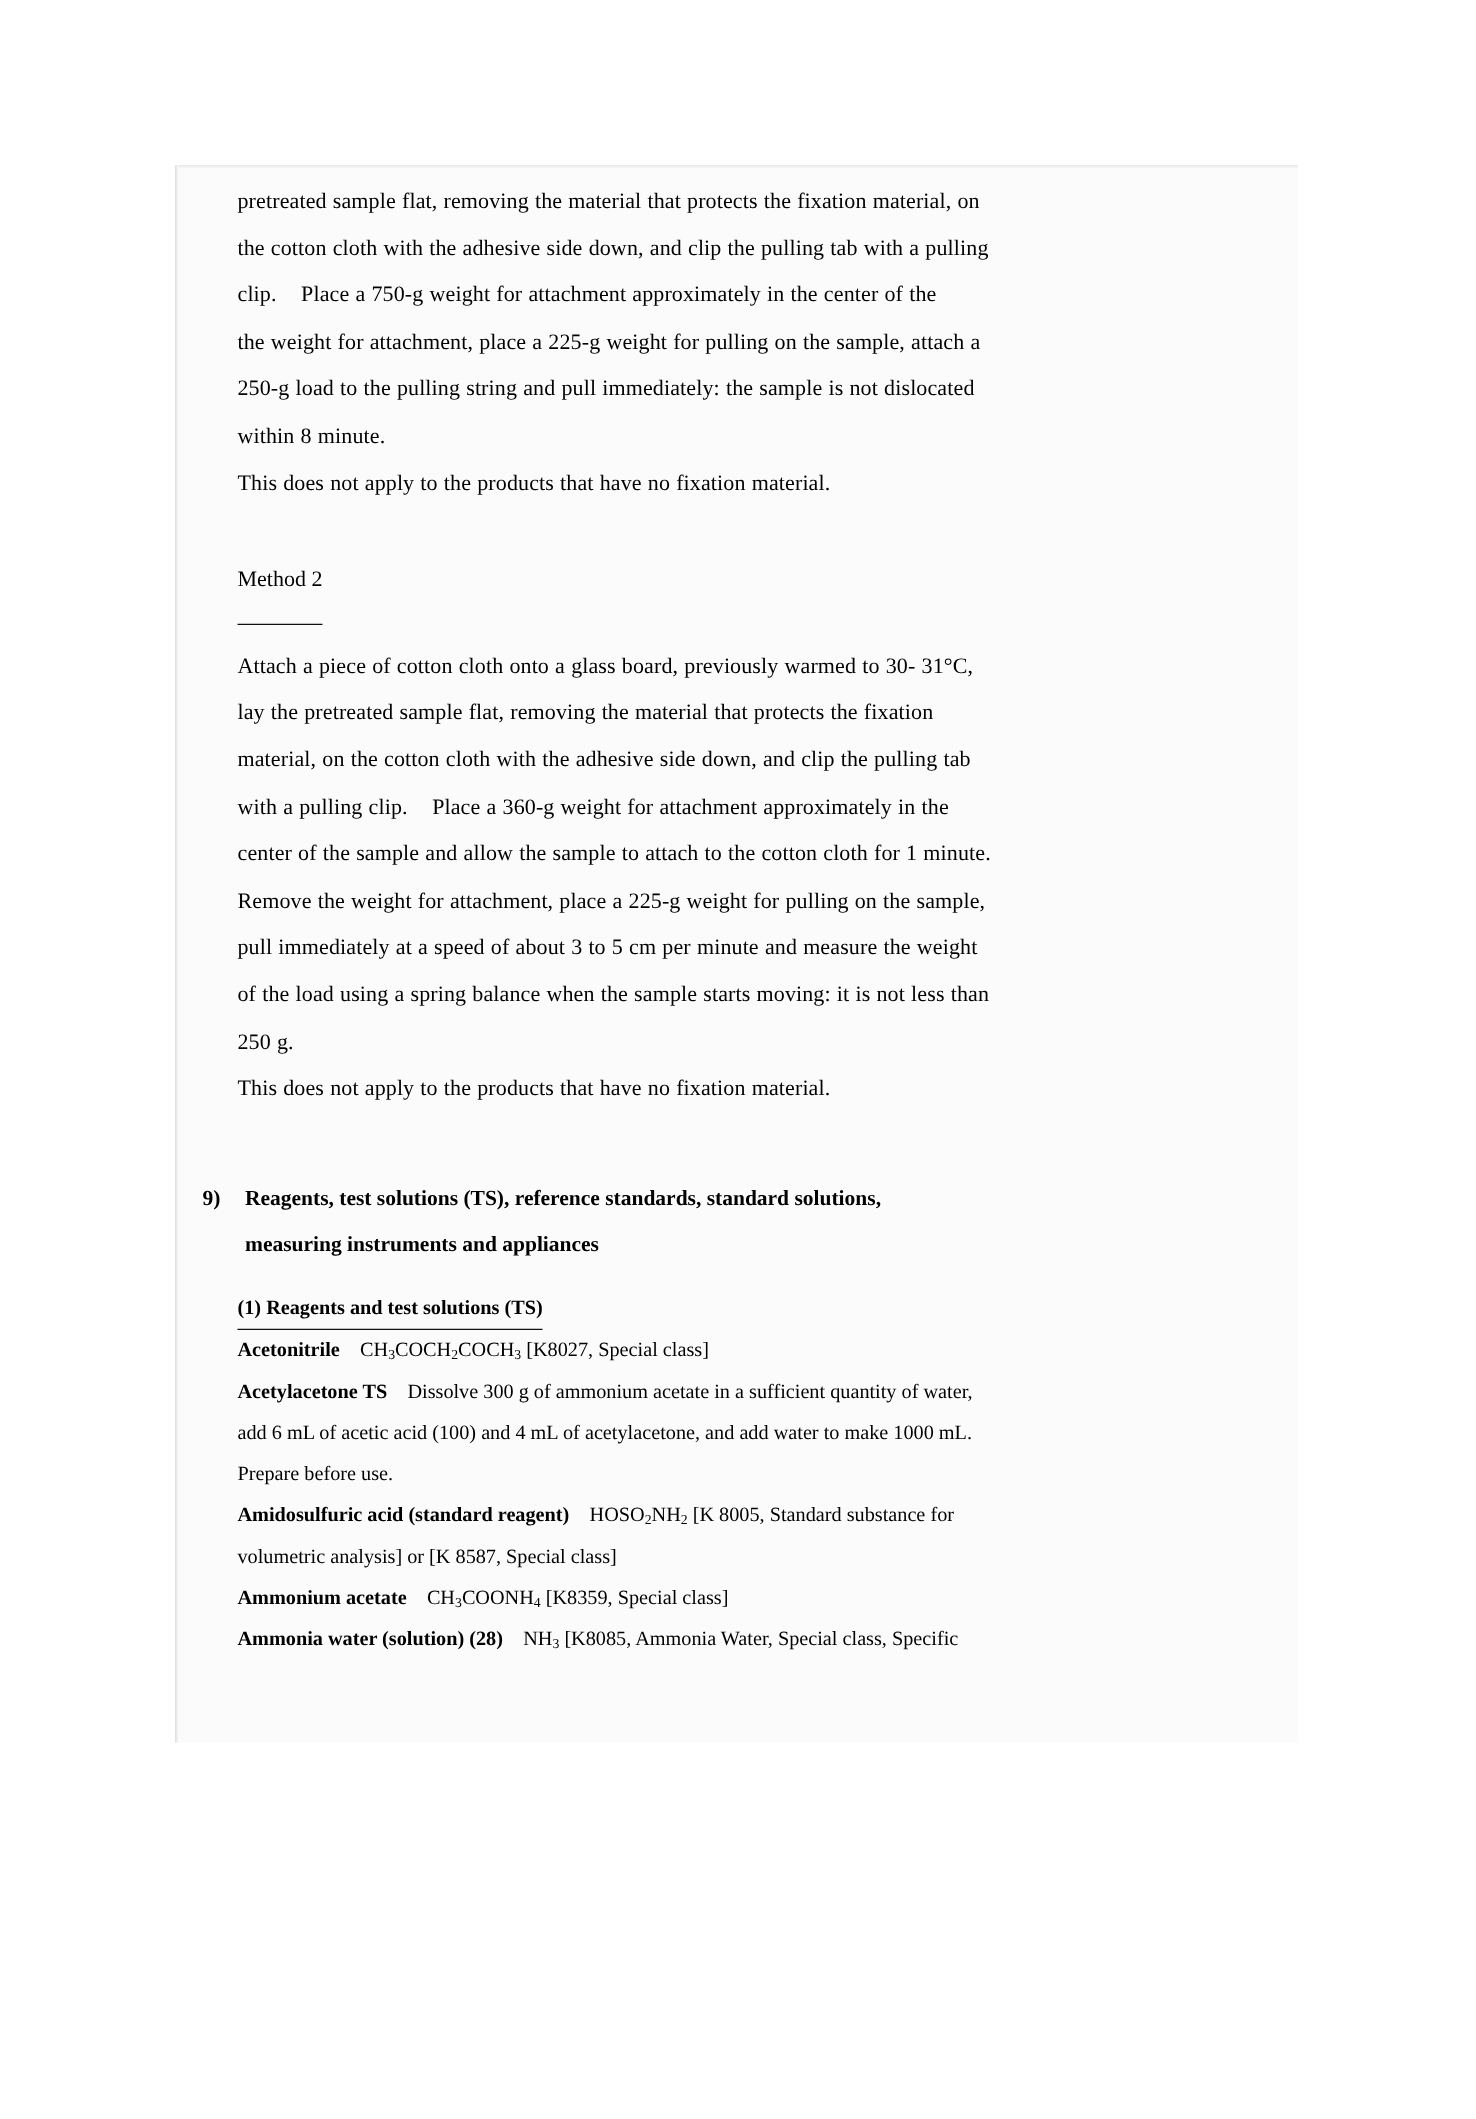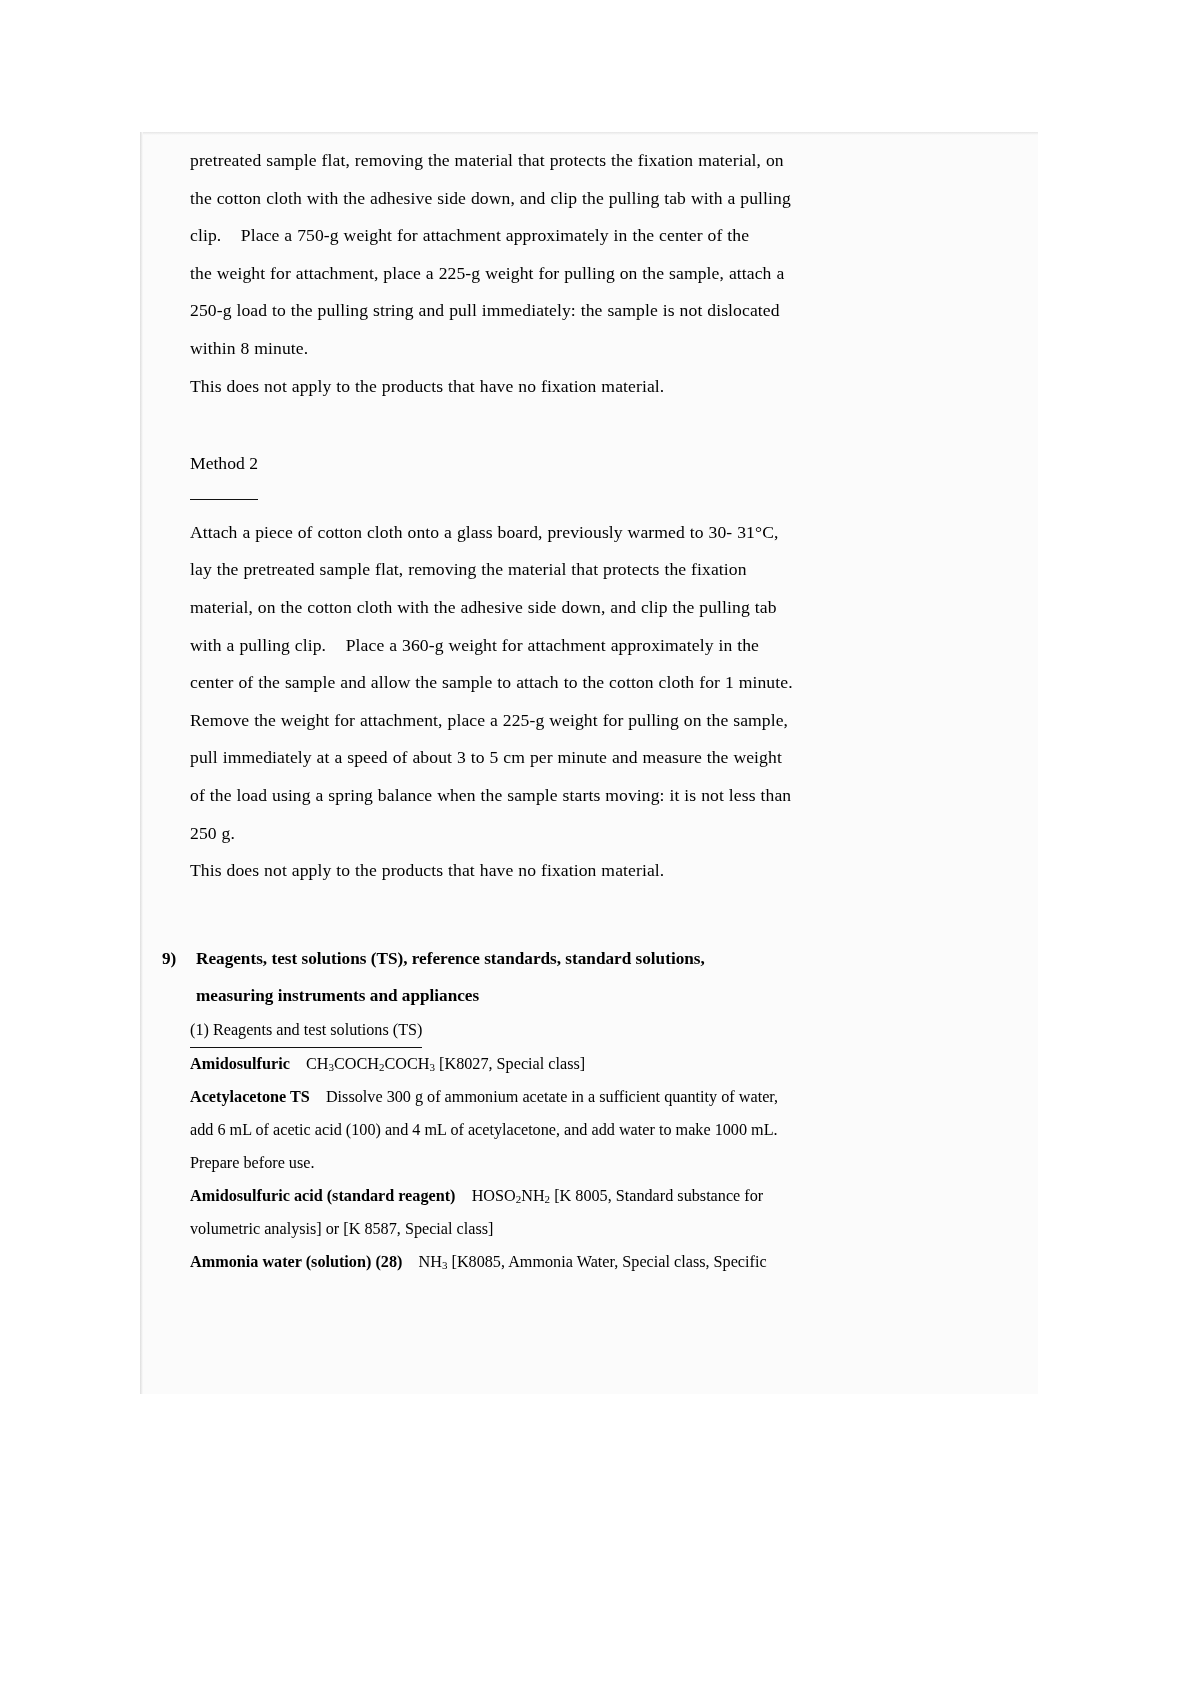--- a/index.html
+++ b/index.html
@@ -102,26 +102,27 @@
     margin-left: -28px;
     white-space: pre;
   }
   .numhead .numtext .ln {
     display: block;
     white-space: pre;
   }
 
   
   .subhead {
-    font-weight: normal;
+    font-weight: bold;
     font-size: 16.2px;
     line-height: 33px;
     display: inline-block;
     border-bottom: 1.3px solid #111;
     white-space: pre;
+    margin-top: 16px;
   }
 
   
   .reagent-list {
     font-size: 16.2px;
     line-height: 33px;
   }
   .reagent-line {
     white-space: pre-wrap;
   }
@@ -196,23 +197,24 @@
         <span class="ln">Reagents, test solutions (TS), reference standards, standard solutions,</span>
         <span class="ln">measuring instruments and appliances</span>
       </span>
     </div>
 
     <div>
       <span class="subhead">(1) Reagents and test solutions (TS)</span>
     </div>
 
     <div class="reagent-list" id="reagent-list">
-        <div class="reagent-line"><span class="nm">Amidosulfuric</span><span class="sep">    </span><span class="body"><span>CH</span><sub>3</sub><span>COCH</span><sub>2</sub><span>COCH</span><sub>3</sub></span><span class="body"> [K8027, Special class]</span></div>
+        <div class="reagent-line"><span class="nm">Acetonitrile</span><span class="sep">    </span><span class="body"><span>CH</span><sub>3</sub><span>COCH</span><sub>2</sub><span>COCH</span><sub>3</sub></span><span class="body"> [K8027, Special class]</span></div>
         <div class="reagent-line"><span class="nm">Acetylacetone TS</span><span class="sep">    </span><span class="body">Dissolve 300 g of ammonium acetate in a sufficient quantity of water,</span></div>
         <div class="reagent-line">add 6 mL of acetic acid (100) and 4 mL of acetylacetone, and add water to make 1000 mL.</div>
         <div class="reagent-line">Prepare before use.</div>
         <div class="reagent-line"><span class="nm">Amidosulfuric acid (standard reagent)</span><span class="sep">    </span><span class="body"><span>HOSO</span><sub>2</sub><span>NH</span><sub>2</sub></span><span class="body"> [K 8005, Standard substance for</span></div>
         <div class="reagent-line">volumetric analysis] or [K 8587, Special class]</div>
+        <div class="reagent-line"><span class="nm">Ammonium acetate</span><span class="sep">    </span><span class="body"><span>CH</span><sub>3</sub><span>COONH</span><sub>4</sub></span><span class="body"> [K8359, Special class]</span></div>
         <div class="reagent-line"><span class="nm">Ammonia water (solution) (28)</span><span class="sep">    </span><span class="body"><span>NH</span><sub>3</sub></span><span class="body"> [K8085, Ammonia Water, Special class, Specific</span></div>
       </div>
 
   </div>
 </div>
 
 </body></html>

